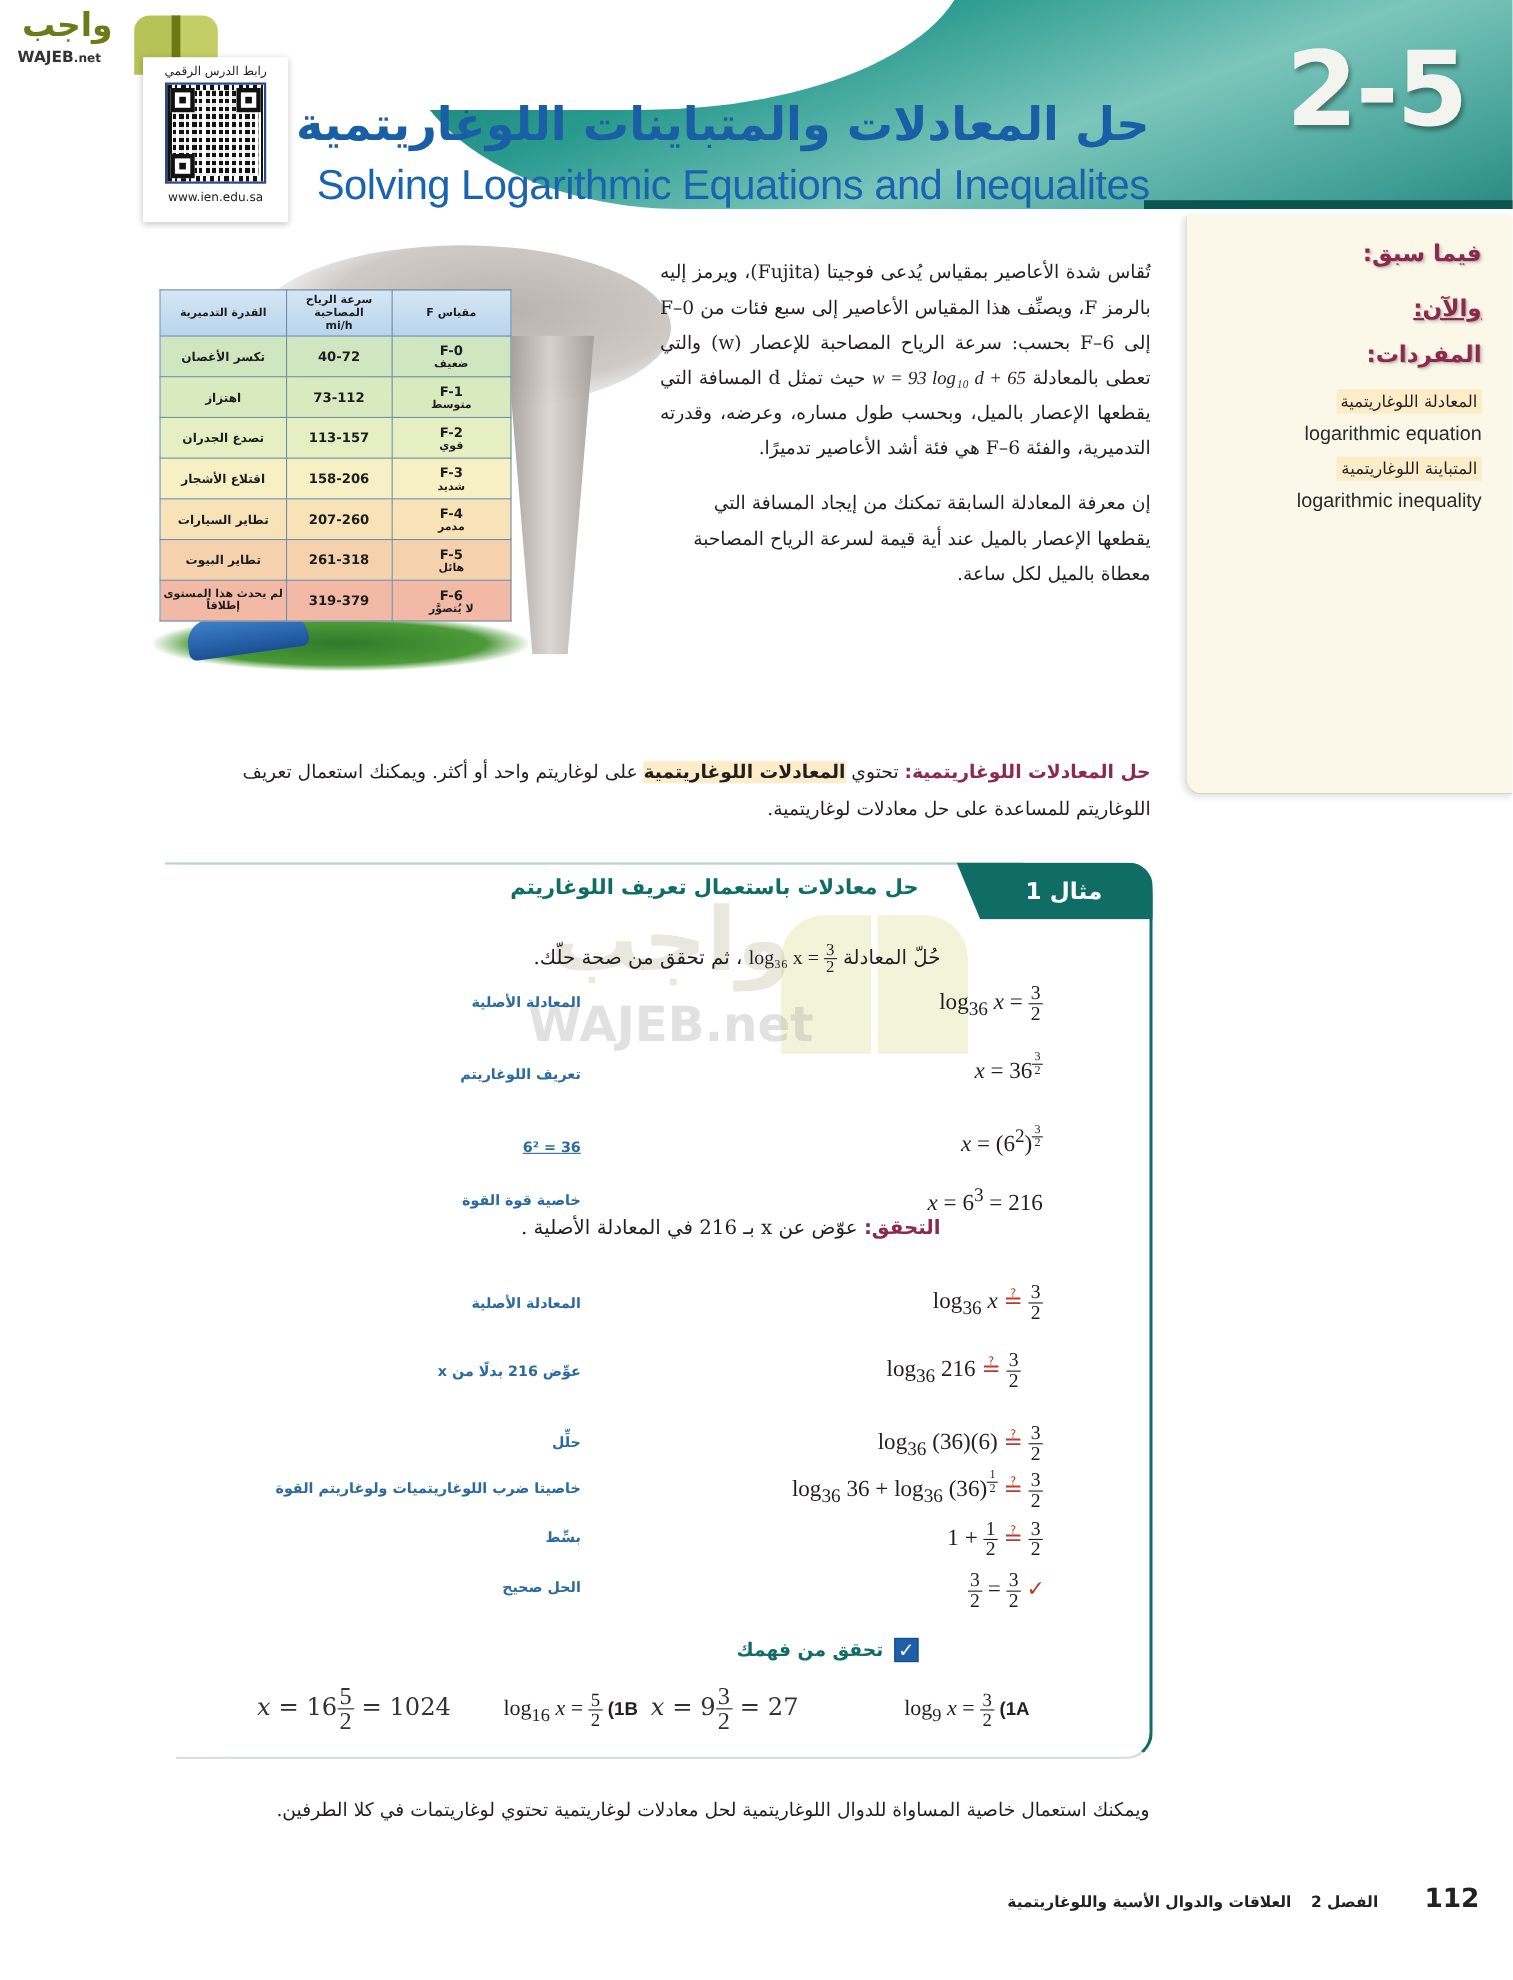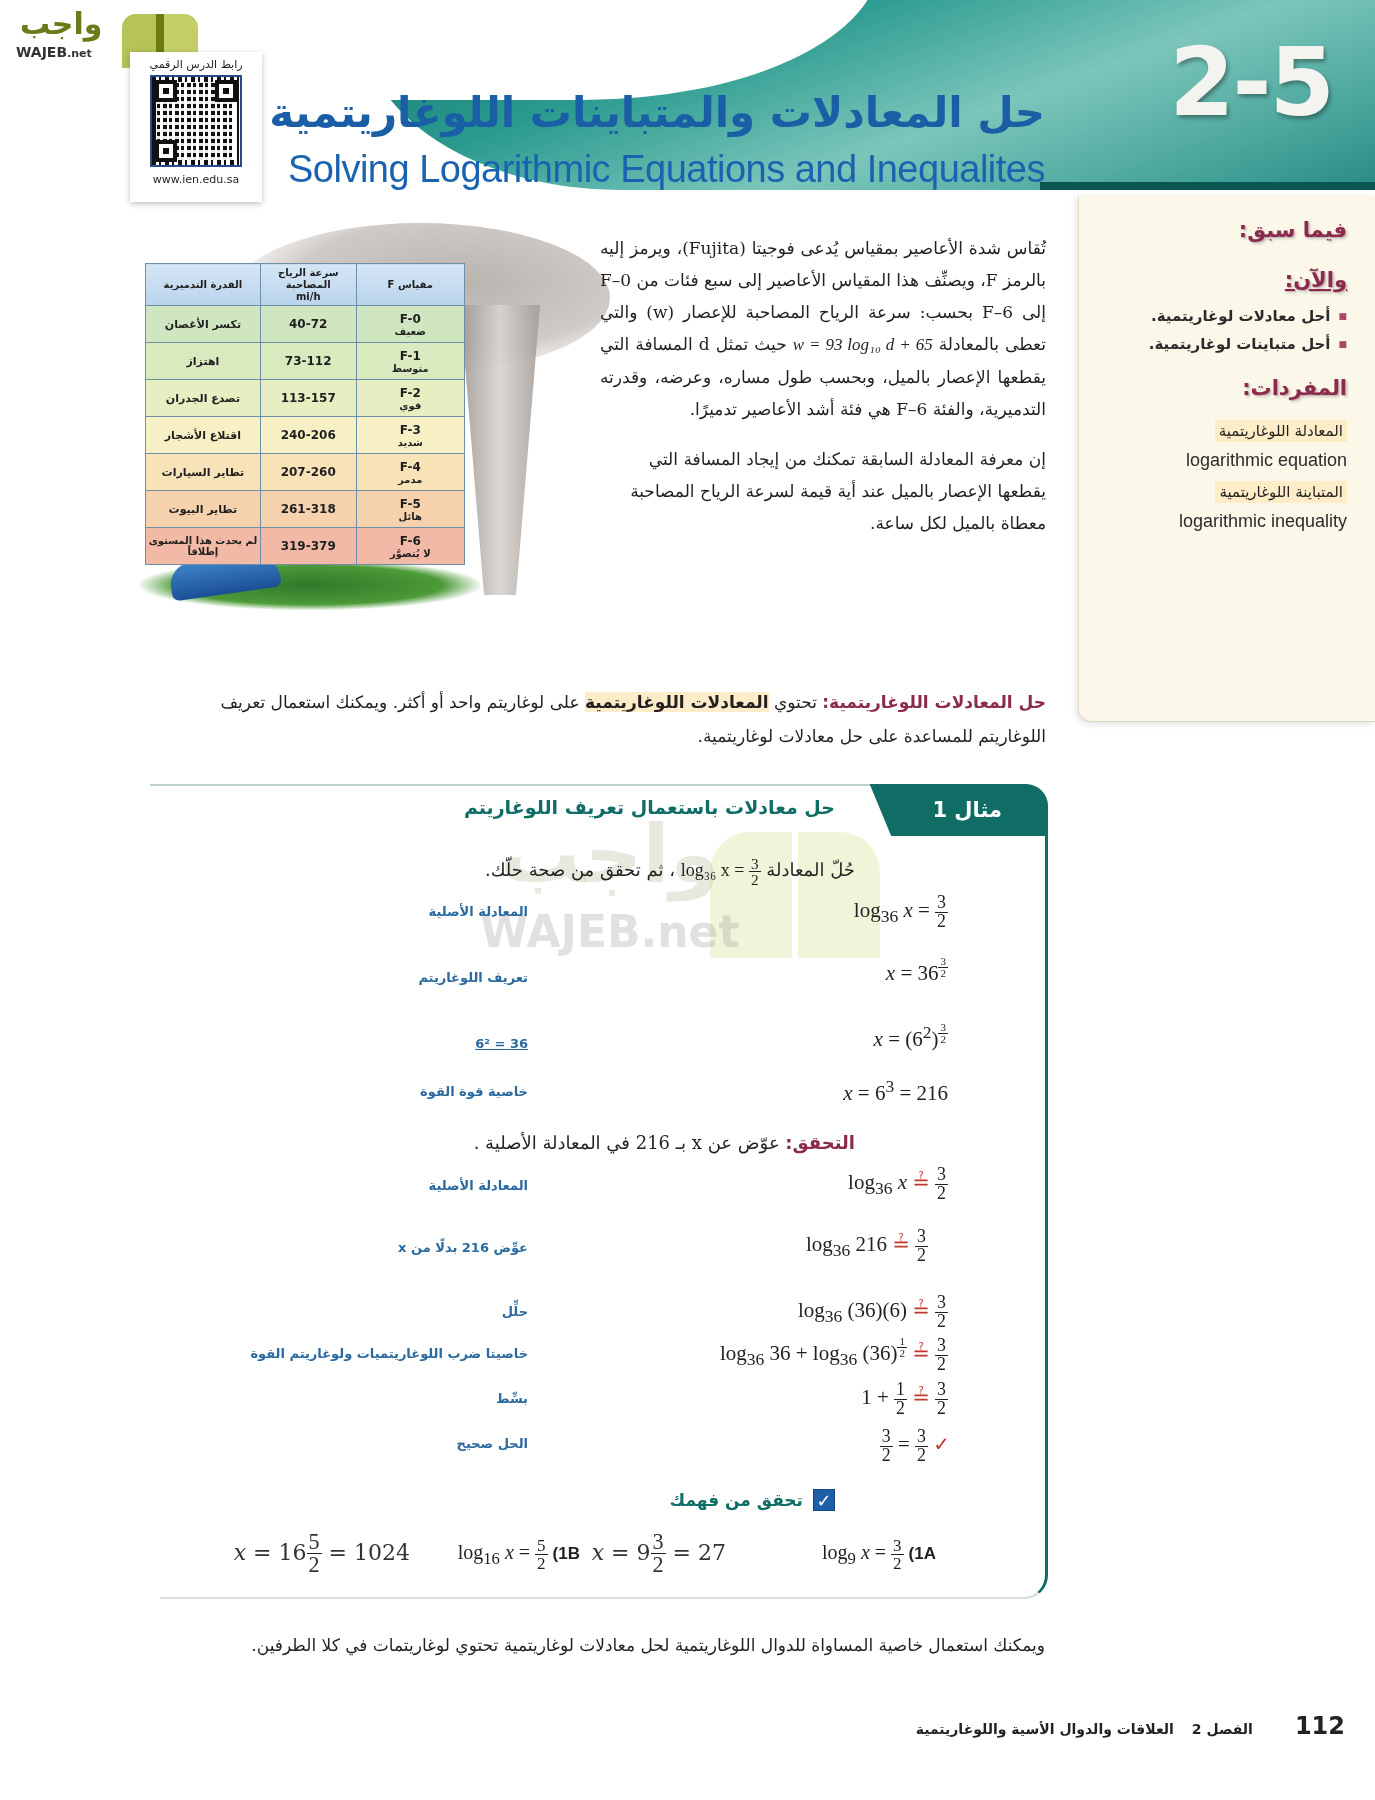--- a/index.html
+++ b/index.html
@@ -183,21 +183,21 @@
   .step .reason {
     position: absolute; right: 520px; direction: rtl; white-space: nowrap;
     font-family: "DejaVu Sans", sans-serif; font-weight: bold; font-size: 13px; color: #2a6aa0;
   }
   .step .eq {
     position: absolute; right: 100px; width: 400px; text-align: right; direction: ltr; white-space: nowrap;
     font-family: "Liberation Serif", serif; font-size: 21px;
   }
   .q { color: #c0392b; }
   .check-mark { color: #c0392b; font-size: 20px; }
-  .check-line { position: absolute; right: 190px; top: 346px; direction: rtl; font-size: 18px; }
+  .check-line { position: absolute; right: 190px; top: 319px; direction: rtl; font-size: 18px; }
   .check-label { font-family: "DejaVu Sans", sans-serif; font-weight: bold; color: #8b2a4a; }
 
   .gp { position: absolute; right: 210px; top: 703px; direction: rtl; display: flex; align-items: center; gap: 10px; }
   .gp-icon {
     width: 22px; height: 22px; background: #1e5fa8; color: #fff; font-size: 18px; line-height: 22px; text-align: center;
     font-family: "DejaVu Sans", sans-serif; font-weight: bold; border: 1px solid #134a87;
   }
   .gp-label { font-family: "DejaVu Sans", sans-serif; font-weight: bold; color: #0f6d66; font-size: 17px; }
   .gp-row { position: absolute; top: 745px; left: 0; width: 888px; height: 60px; }
   .gp-item { position: absolute; direction: ltr; white-space: nowrap; font-family: "Liberation Serif", serif; font-size: 20px; }
@@ -240,24 +240,20 @@
   </div>
   <div class="qr-url">www.ien.edu.sa</div>
 </div>
 
 <div class="title-ar">حل المعادلات والمتباينات اللوغاريتمية</div>
 <div class="title-en">Solving Logarithmic Equations and Inequalites</div>
 
 <aside class="sidebar">
   <div class="side-head">فيما سبق:</div>
   <div class="side-head" style="margin-top:26px;text-decoration:underline;">والآن:</div>
-  <ul class="side-list">
-    <li>أحل معادلات لوغاريتمية.</li>
-    <li>أحل متباينات لوغاريتمية.</li>
-  </ul>
   <div class="side-head" style="margin-top:18px;">المفردات:</div>
   <div class="vocab">
     <div class="vocab-ar">المعادلة اللوغاريتمية</div>
     <div class="vocab-en">logarithmic equation</div>
     <div class="vocab-ar">المتباينة اللوغاريتمية</div>
     <div class="vocab-en">logarithmic inequality</div>
   </div>
 </aside>
 
 <div class="figure">
@@ -300,21 +296,21 @@
             <span class="fdesc">قوي</span>
           </td>
         <td class="speed">113-157</td>
         <td>تصدع الجدران</td>
       </tr>
       <tr style="background:#f6f0c4;">
         <td>
             <span class="fcode">F-3</span>
             <span class="fdesc">شديد</span>
           </td>
-        <td class="speed">240-206</td>
+        <td class="speed">158-206</td>
         <td>اقتلاع الأشجار</td>
       </tr>
       <tr style="background:#f8e2b8;">
         <td>
             <span class="fcode">F-4</span>
             <span class="fdesc">مدمر</span>
           </td>
         <td class="speed">207-260</td>
         <td>تطاير السيارات</td>
       </tr>

